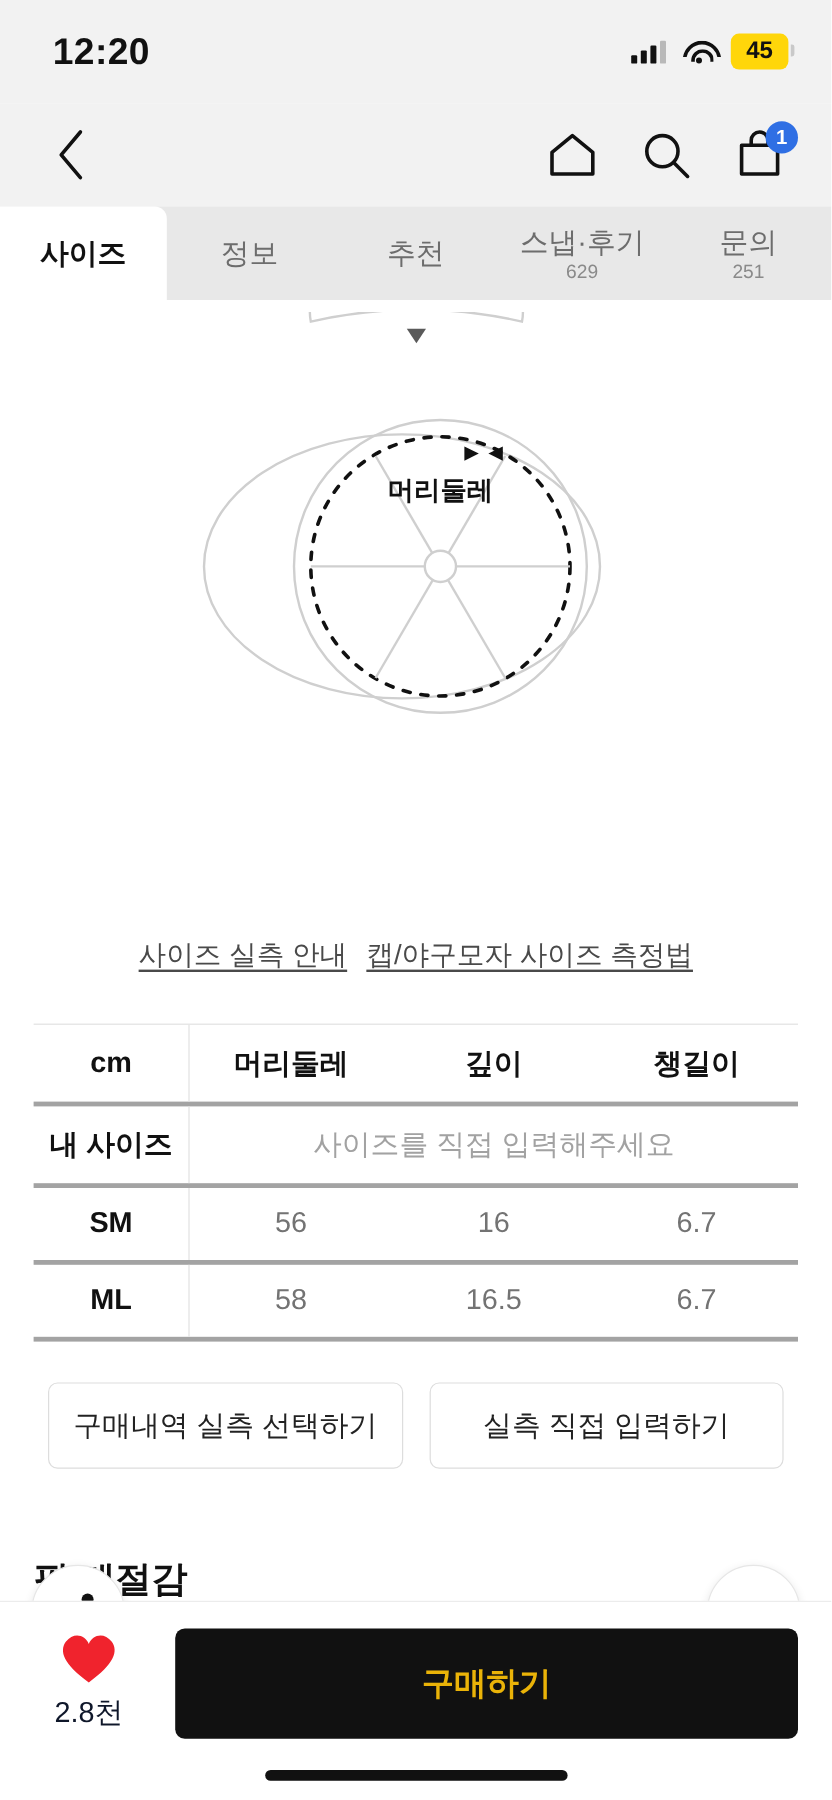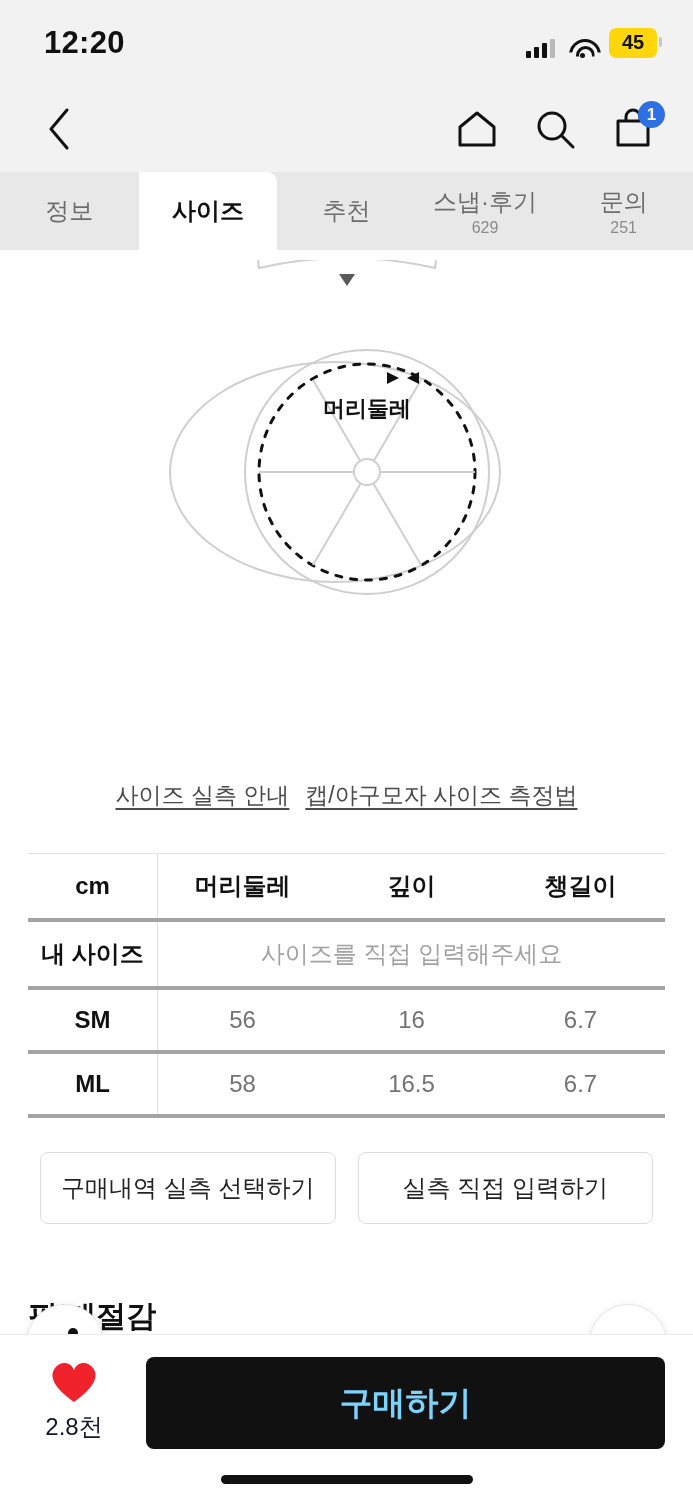--- a/index.html
+++ b/index.html
@@ -27,21 +27,21 @@
     padding: 0 36px 0 44px;
   }
   .clock {
     font-size: 31px;
     font-weight: 600;
     color: #111;
     letter-spacing: 0.3px;
   }
   .status-right {
     display: flex;
-    align-items: flex-end;
+    align-items: center;
     gap: 14px;
   }
   .signal { display: flex; align-items: flex-end; gap: 3px; height: 20px; }
   .signal i { display: block; width: 5px; background: #111; border-radius: 1px; }
   .signal i:nth-child(1) { height: 7px; }
   .signal i:nth-child(2) { height: 11px; }
   .signal i:nth-child(3) { height: 15px; }
   .signal i:nth-child(4) { height: 19px; background: #b9b9b9; }
   .wifi { width: 26px; height: 20px; position: relative; }
   .wifi::before {
@@ -275,24 +275,24 @@
   }
   .like {
     width: 92px;
     display: flex; flex-direction: column; align-items: center; gap: 6px;
   }
   .like-count { font-size: 24px; color: #0f172a; }
   .buy {
     flex: 1;
     height: 92px;
     background: #111;
-    color: #7dd3fc;
+    color: #eab308;
     border-radius: 8px;
     display: flex; align-items: center; justify-content: center;
-    font-size: 33px; font-weight: 700;
+    font-size: 27px; font-weight: 700;
   }
   .home-indicator {
     position: absolute;
     bottom: 16px; left: 50%;
     transform: translateX(-50%);
     width: 252px; height: 9px;
     border-radius: 5px;
     background: #111;
   }
 </style>
@@ -339,25 +339,25 @@
         <svg width="42" height="42" viewBox="0 0 42 42">
           <path d="M6 13 H36 V37 H6 Z" fill="none" stroke="#111" stroke-width="3" stroke-linejoin="round"></path>
           <path d="M14 13 V9 a7 7 0 0 1 14 0 V13" fill="none" stroke="#111" stroke-width="3"></path>
         </svg>
         <span class="cart-badge">1</span>
       </div>
     </div>
   </div>
 
   <div class="tabs">
+    <div class="tab active">
+      <span>사이즈</span>
+    </div>
     <div class="tab first">
       <span>정보</span>
-    </div>
-    <div class="tab active">
-      <span>사이즈</span>
     </div>
     <div class="tab">
       <span>추천</span>
     </div>
     <div class="tab">
       <span>스냅·후기</span>
       <span class="cnt">629</span>
     </div>
     <div class="tab">
       <span>문의</span>

